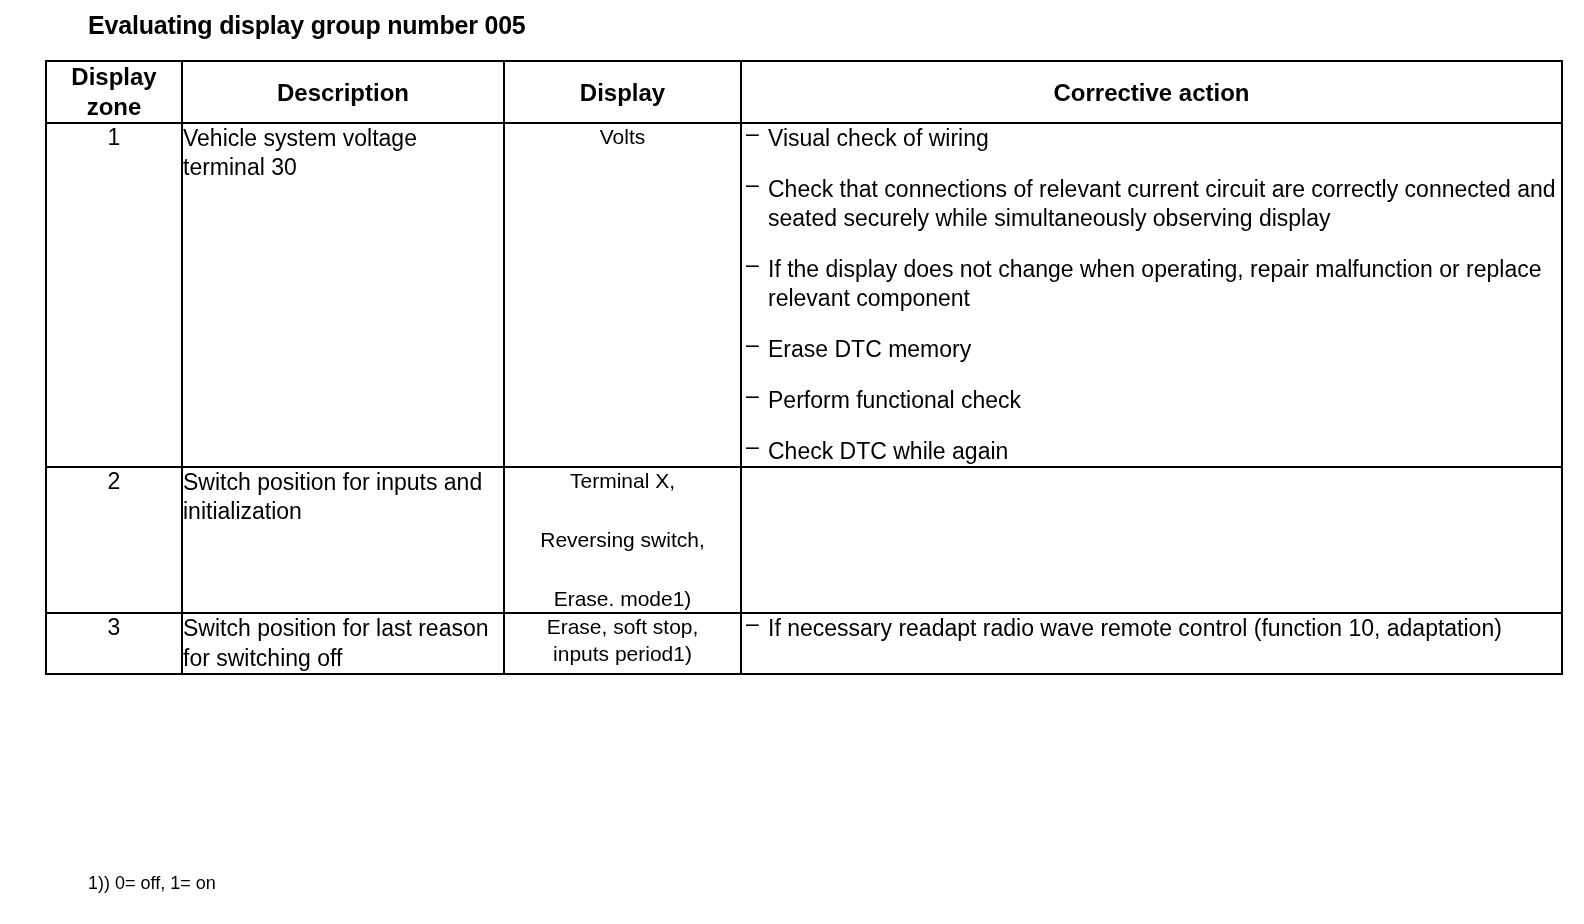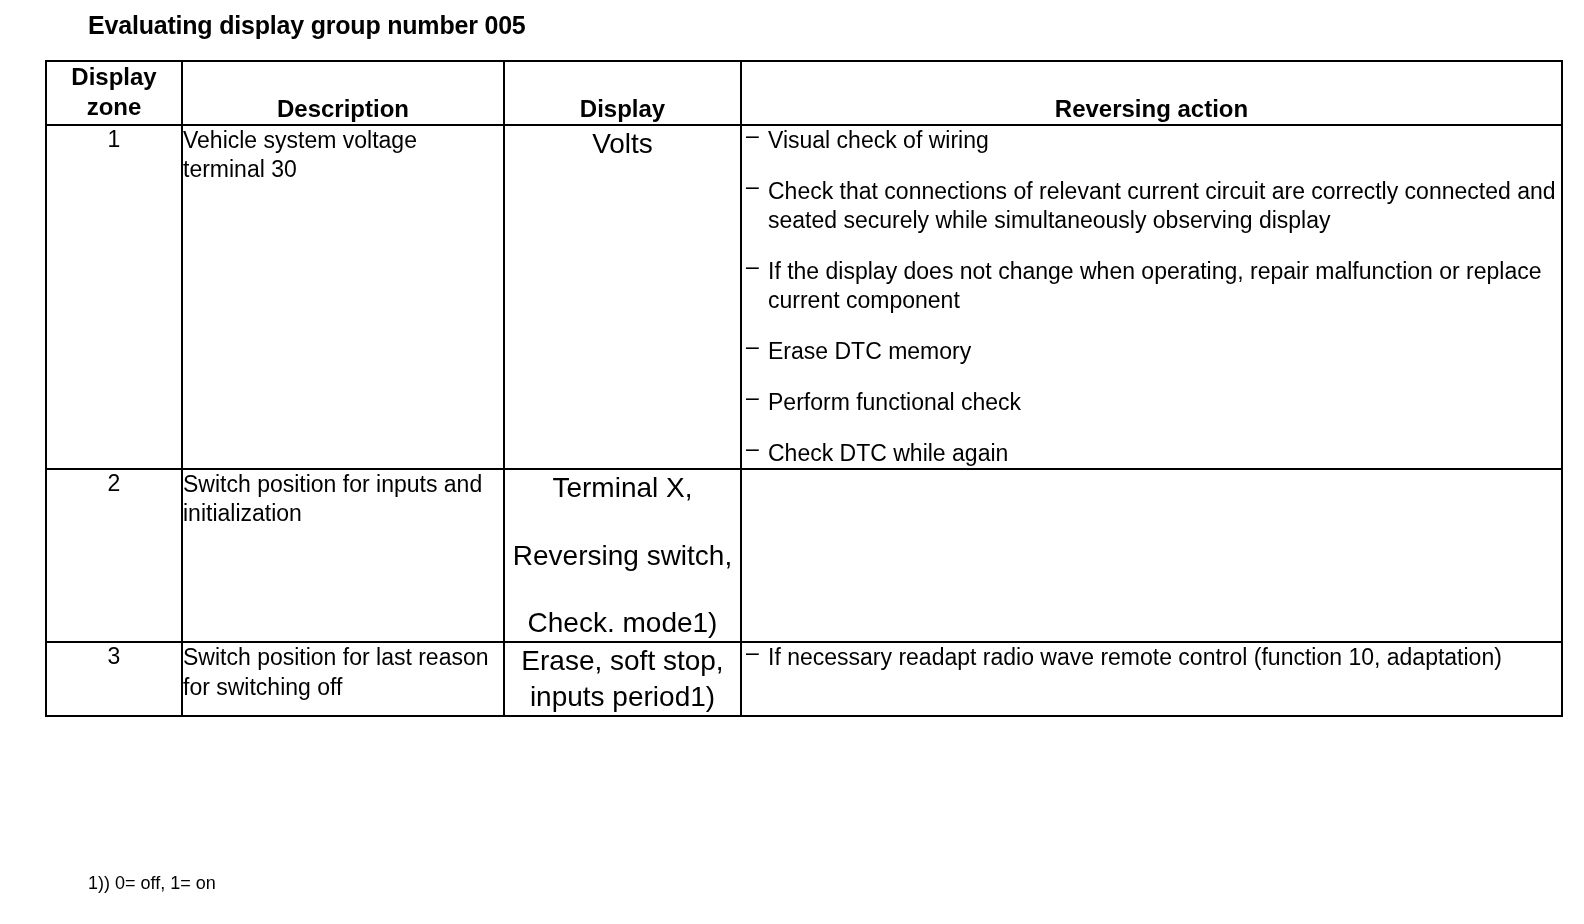--- a/index.html
+++ b/index.html
@@ -53,37 +53,37 @@
   .col-action { width: 821px; }
 
   .hdr-cell {
     text-align: center;
     font-size: 24px;
     font-weight: bold;
     line-height: 1.25;
     padding: 12px 6px 14px 6px;
     vertical-align: top;
   }
-  .hdr-cell.tall { padding-top: 32px; }
+  .hdr-cell.tall { padding-top: 16px; }
 
   .zone-cell {
     text-align: center;
     font-size: 23px;
     padding: 14px 4px 4px 4px;
   }
 
   .desc-cell {
     font-size: 23px;
     line-height: 1.28;
     padding: 14px 8px 8px 11px;
   }
 
   .disp-cell {
     text-align: center;
-    font-size: 28px;
+    font-size: 21px;
     line-height: 1.28;
     padding: 14px 8px 8px 8px;
     border-radius: 9px;
   }
   .disp-cell .spaced-line { margin-bottom: 32px; }
   .disp-cell .spaced-line:last-child { margin-bottom: 0; }
 
   .action-cell {
     font-size: 23px;
     line-height: 1.26;
@@ -135,21 +135,21 @@
       <col class="col-action">
     </colgroup>
     <thead>
       <tr>
         <th class="hdr-cell">
           <div>Display</div>
           <div>zone</div>
         </th>
         <th class="hdr-cell tall">Description</th>
         <th class="hdr-cell tall">Display</th>
-        <th class="hdr-cell tall">Reversing action</th>
+        <th class="hdr-cell tall">Corrective action</th>
       </tr>
     </thead>
     <tbody>
 
       <tr>
         <td class="zone-cell">1</td>
         <td class="desc-cell">Vehicle system voltage terminal 30</td>
         <td class="disp-cell">
           <div class="spaced-line">Volts</div>
         </td>
@@ -158,21 +158,21 @@
             <li class="bullet-item tight">
               <span class="bullet-dash">–</span>
               <span class="bullet-text">Visual check of wiring</span>
             </li>
             <li class="bullet-item tight">
               <span class="bullet-dash">–</span>
               <span class="bullet-text">Check that connections of relevant current circuit are correctly connected and seated securely while simultaneously observing display</span>
             </li>
             <li class="bullet-item tight">
               <span class="bullet-dash">–</span>
-              <span class="bullet-text">If the display does not change when operating, repair malfunction or replace current component</span>
+              <span class="bullet-text">If the display does not change when operating, repair malfunction or replace relevant component</span>
             </li>
             <li class="bullet-item tight">
               <span class="bullet-dash">–</span>
               <span class="bullet-text">Erase DTC memory</span>
             </li>
             <li class="bullet-item tight">
               <span class="bullet-dash">–</span>
               <span class="bullet-text">Perform functional check</span>
             </li>
             <li class="bullet-item">
@@ -182,21 +182,21 @@
           </ul>
         </td>
       </tr>
 
       <tr>
         <td class="zone-cell">2</td>
         <td class="desc-cell">Switch position for inputs and initialization</td>
         <td class="disp-cell">
           <div class="spaced-line">Terminal X,</div>
           <div class="spaced-line">Reversing switch,</div>
-          <div class="spaced-line">Check. mode1)</div>
+          <div class="spaced-line">Erase. mode1)</div>
         </td>
         <td class="action-cell empty"></td>
       </tr>
 
       <tr>
         <td class="zone-cell">3</td>
         <td class="desc-cell">Switch position for last reason for switching off</td>
         <td class="disp-cell">
           <div>Erase, soft stop,</div>
           <div>inputs period1)</div>

